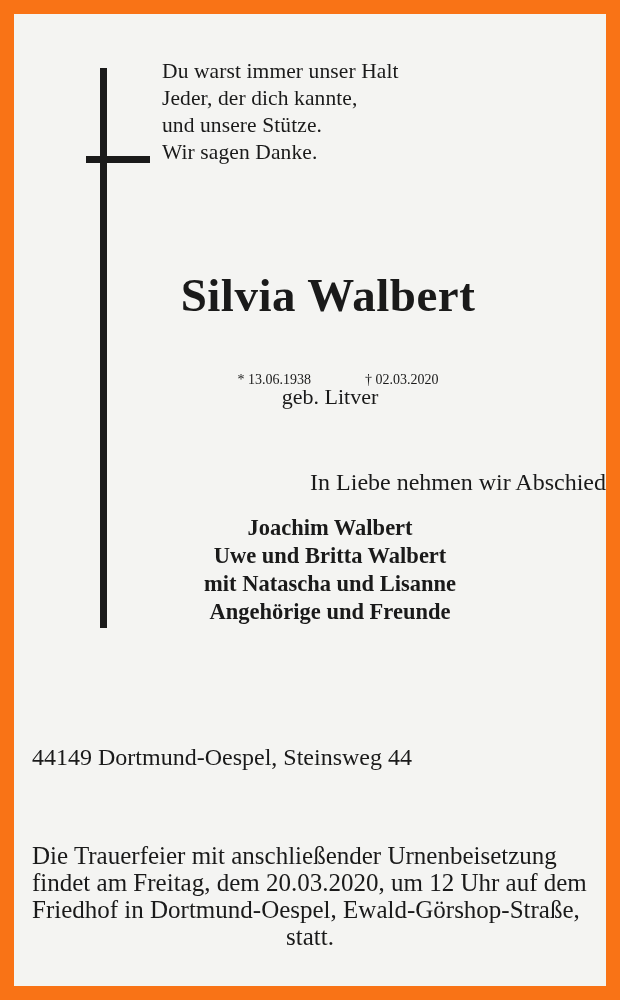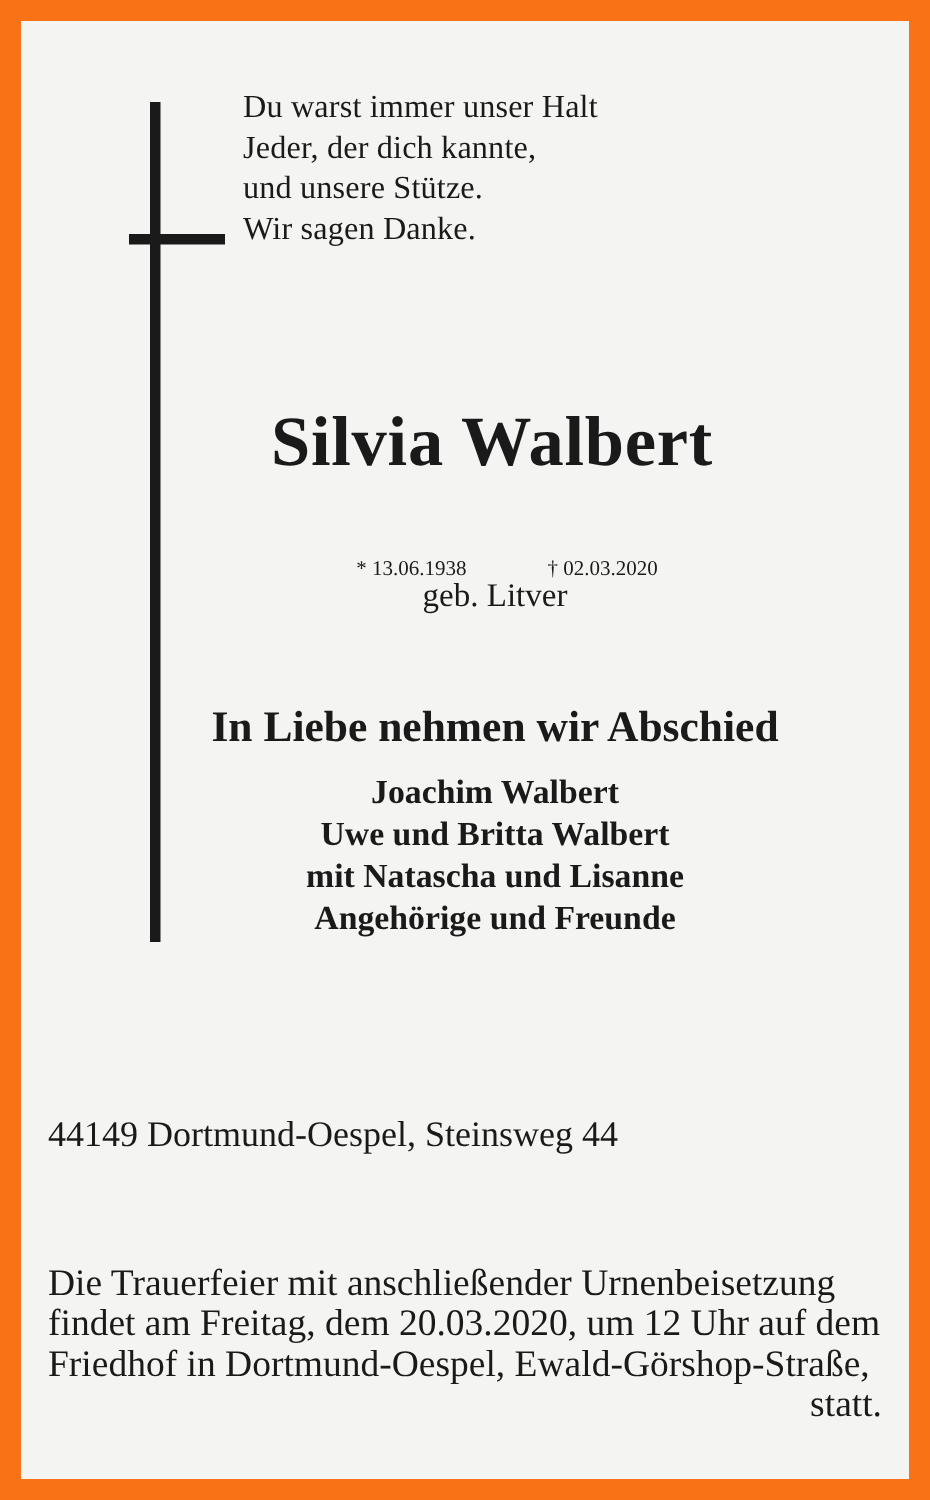--- a/index.html
+++ b/index.html
@@ -104,25 +104,24 @@
     box-sizing: border-box;
     margin-left: 16px;
   }
   .dates .birth { margin-right: 54px; }
 
   .farewell {
     position: absolute;
     left: 0;
     right: 0;
     top: 455px;
-    text-align: center;
-    font-size: 29px;
-    padding-left: 40px;
-    box-sizing: border-box;
-    font-weight: bold;
+    text-align: right;
+    font-size: 24px;
+    padding-left: 40px;
+    box-sizing: border-box;
   }
   .mourners {
     position: absolute;
     left: 0;
     right: 0;
     top: 500px;
     padding-left: 40px;
     box-sizing: border-box;
     text-align: center;
     font-size: 22.5px;
@@ -140,21 +139,21 @@
   .service {
     position: absolute;
     left: 18px;
     right: 18px;
     top: 828px;
     font-size: 25px;
     line-height: 27px;
     text-align: justify;
     font-family: Liberation Serif, serif;
   }
-  .service .last { text-align: right; }
+  .service .last { text-align: center; }
 </style>
 </head>
 <body>
 
 <div class="page">
   <div class="inner">
 
     <div class="cross">
       <div class="vbar"></div>
       <div class="hbar"></div>

